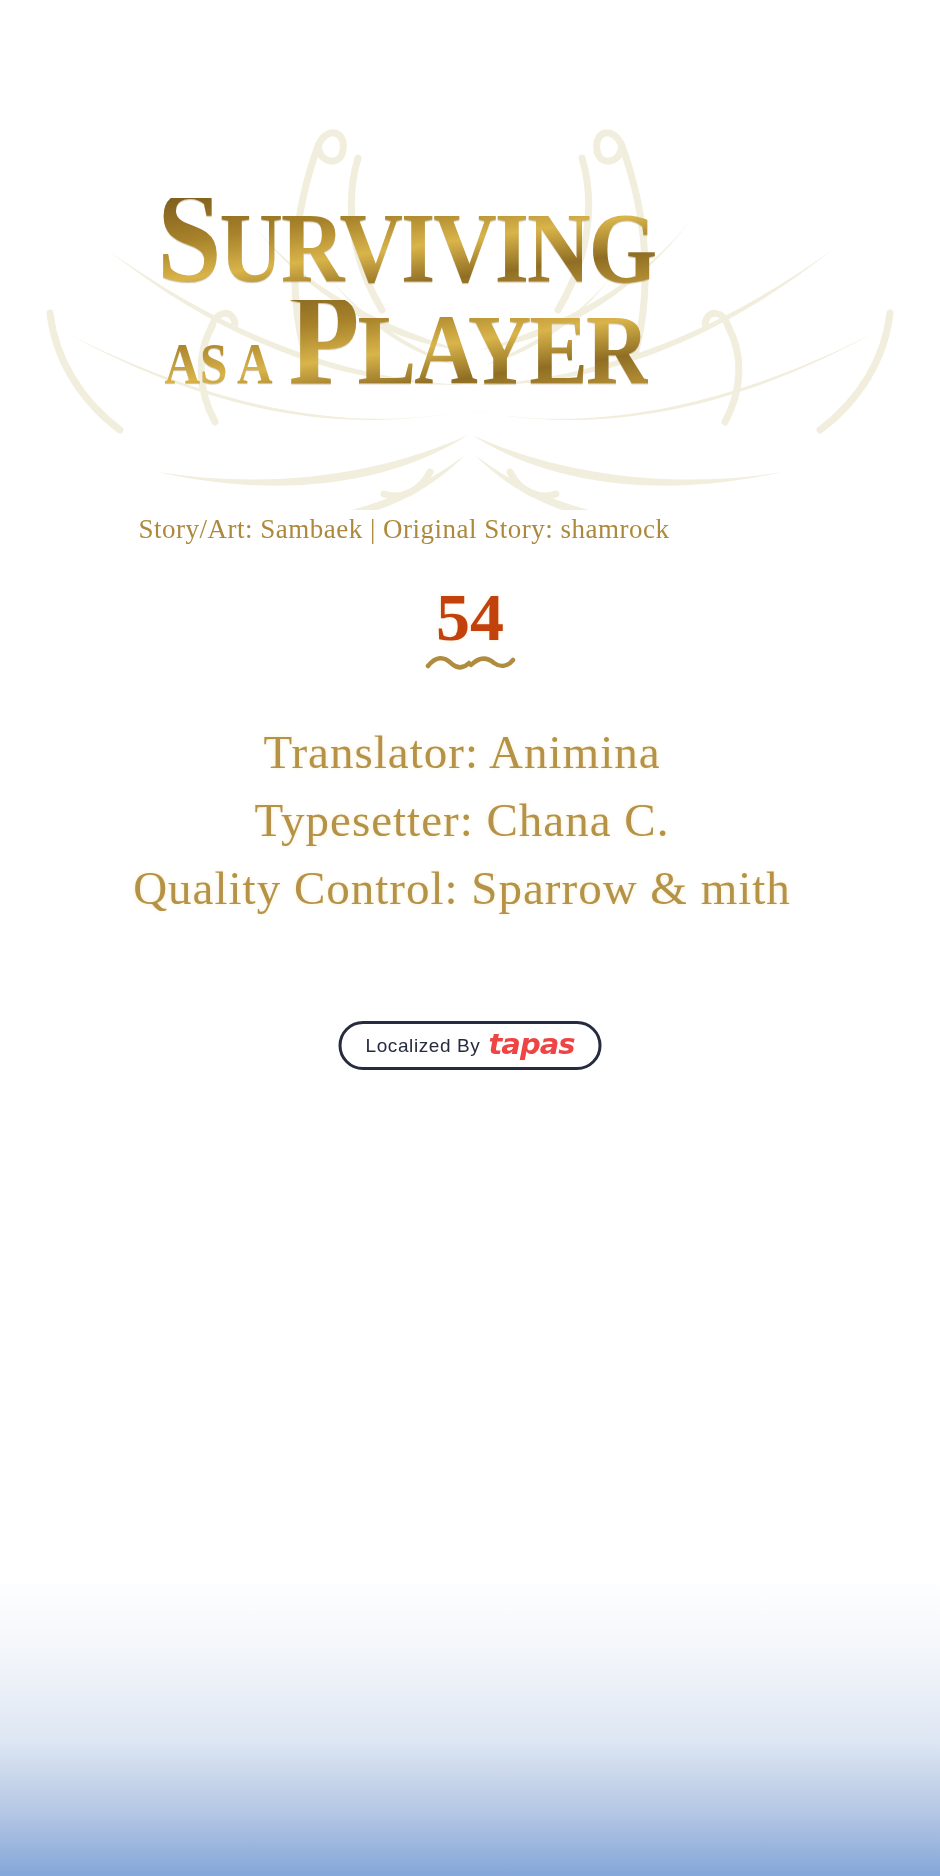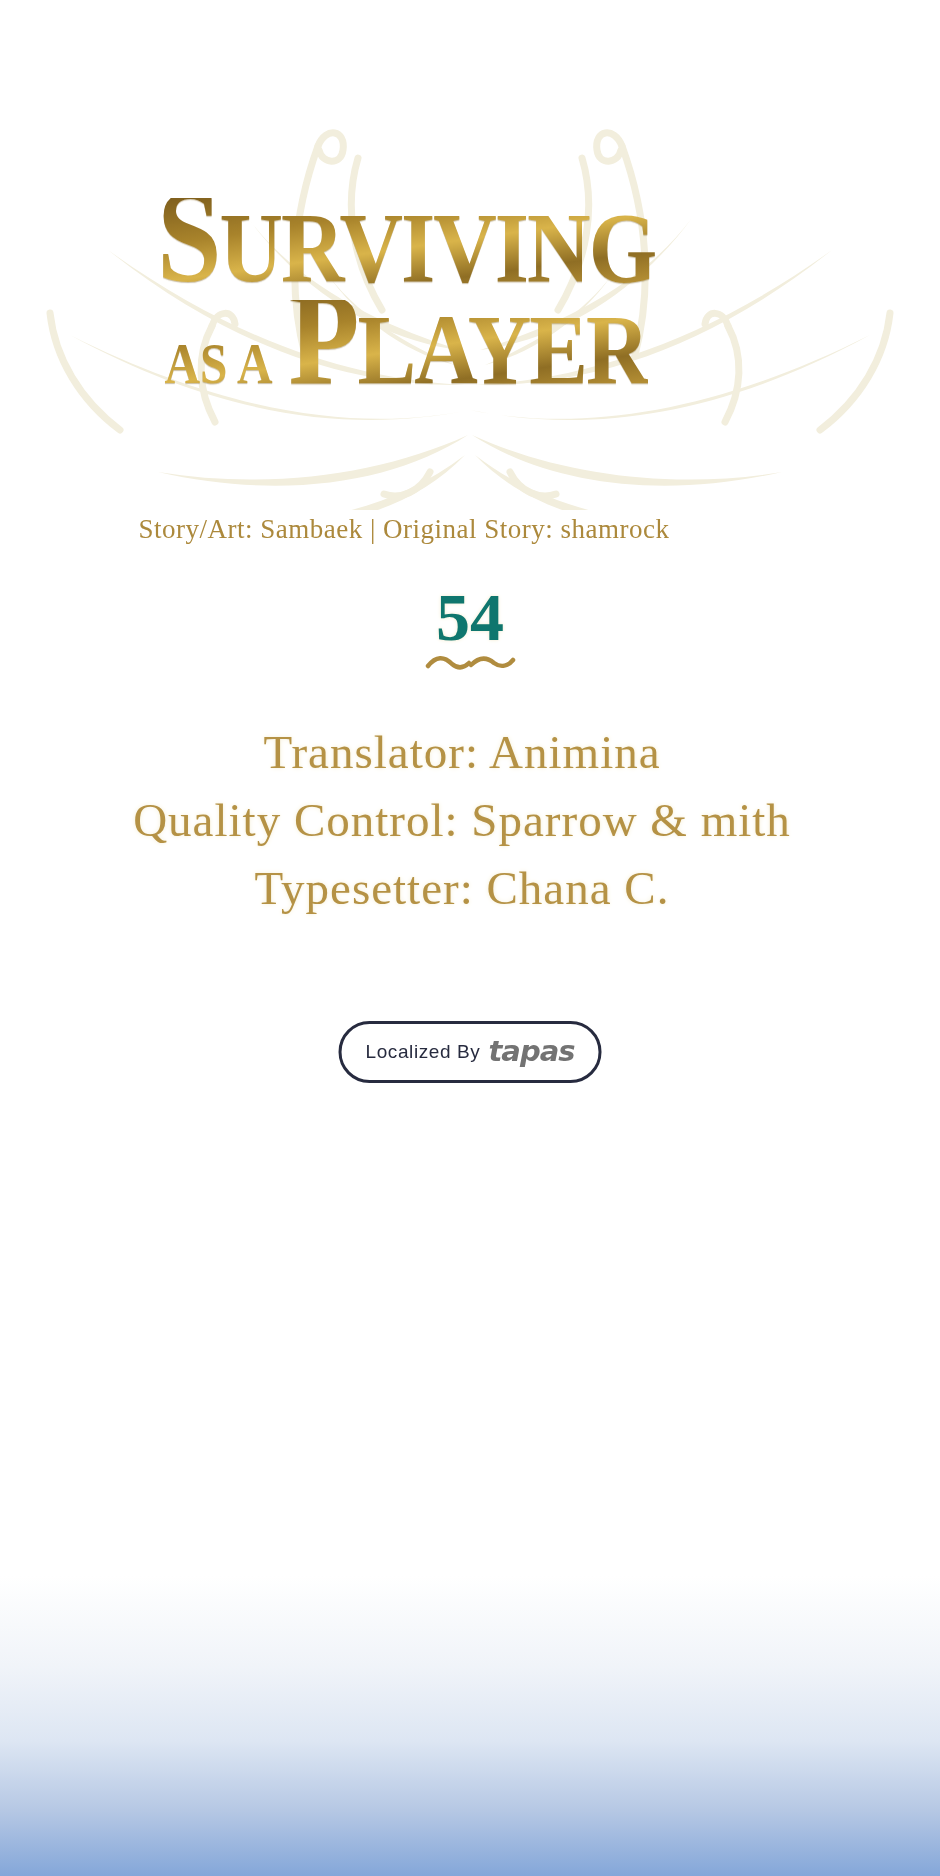--- a/index.html
+++ b/index.html
@@ -54,21 +54,21 @@
     color:#ac893c;
     letter-spacing:0.5px;
   }
 
   
   .chapter{
     position:absolute;
     top:578px;left:0;width:940px;
     text-align:center;
     font-size:68px;font-weight:bold;
-    color:#0f766e;
+    color:#c2410c;
     text-shadow:0 0 4px #f6f0da,0 0 2px #f9f4e3;
   }
   .wave-divider{
     position:absolute;
     top:652px;left:0;width:940px;
     text-align:center;
   }
 
   
   .credits{
@@ -80,42 +80,42 @@
     line-height:68px;
     letter-spacing:1px;
     text-shadow:0 0 5px #f6f0da,0 0 2px #faf6e8;
   }
 
   
   .badge{
     position:absolute;
     top:1021px;left:50%;
     transform:translateX(-50%);
-    height:62px;
+    height:49px;
     box-sizing:border-box;
     display:flex;align-items:center;
     padding:0 24px;
     border:3px solid #272b3f;
     border-radius:40px;
     background:#ffffff;
     white-space:nowrap;
   }
   .badge-prefix{
     font-family:"Liberation Sans", sans-serif;
     font-size:19px;
     color:#272b3f;
     letter-spacing:0.6px;
   }
   .badge-logo{
     font-family:"DejaVu Sans", sans-serif;
     font-size:29px;
     font-weight:bold;
     font-style:italic;
     letter-spacing:-1px;
-    color:#737373;
+    color:#ef4444;
     margin-left:8px;
     margin-top:-3px;
   }
 
   
   .bottom-gradient{
     position:absolute;
     left:0;bottom:0;width:940px;height:300px;
     background:linear-gradient(180deg,
       rgba(255,255,255,0) 0%,
@@ -170,22 +170,22 @@
     <svg width="96" height="22" viewBox="0 0 96 22" aria-hidden="true">
       <g fill="none" stroke="#b08c3f" stroke-width="4.5" stroke-linecap="round">
         <path d="M6 14 C 14 4 22 4 30 12 C 36 17 42 16 47 11"></path>
         <path d="M49 13 C 57 5 65 5 72 11 C 79 16 86 14 91 8"></path>
       </g>
     </svg>
   </div>
 
   <div class="credits">
     <div>Translator: Animina</div>
+    <div>Typesetter: Chana C.</div>
     <div>Quality Control: Sparrow &amp; mith</div>
-    <div>Typesetter: Chana C.</div>
   </div>
 
   <div class="badge">
     <span class="badge-prefix">Localized By</span>
     <span class="badge-logo">tapas</span>
   </div>
 
   <div class="bottom-gradient"></div>
 
 </div>

